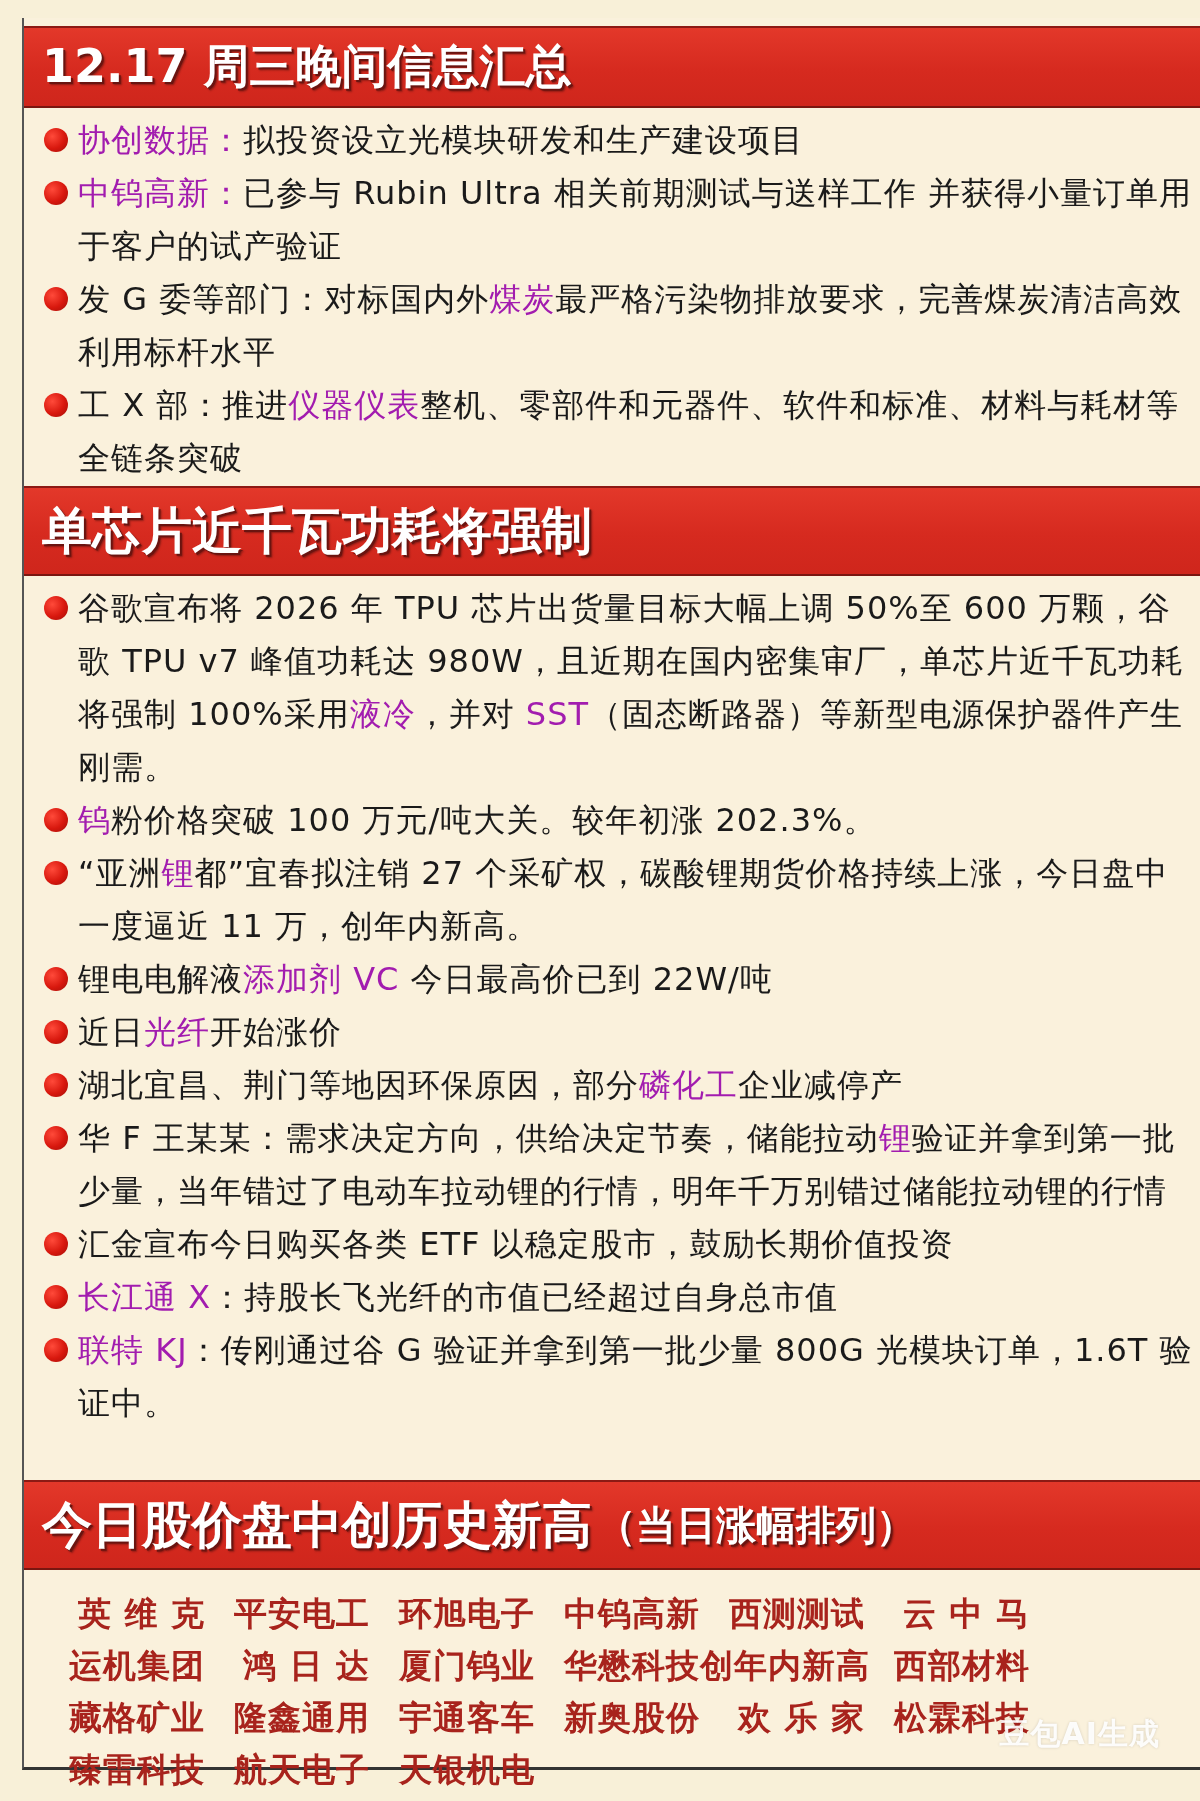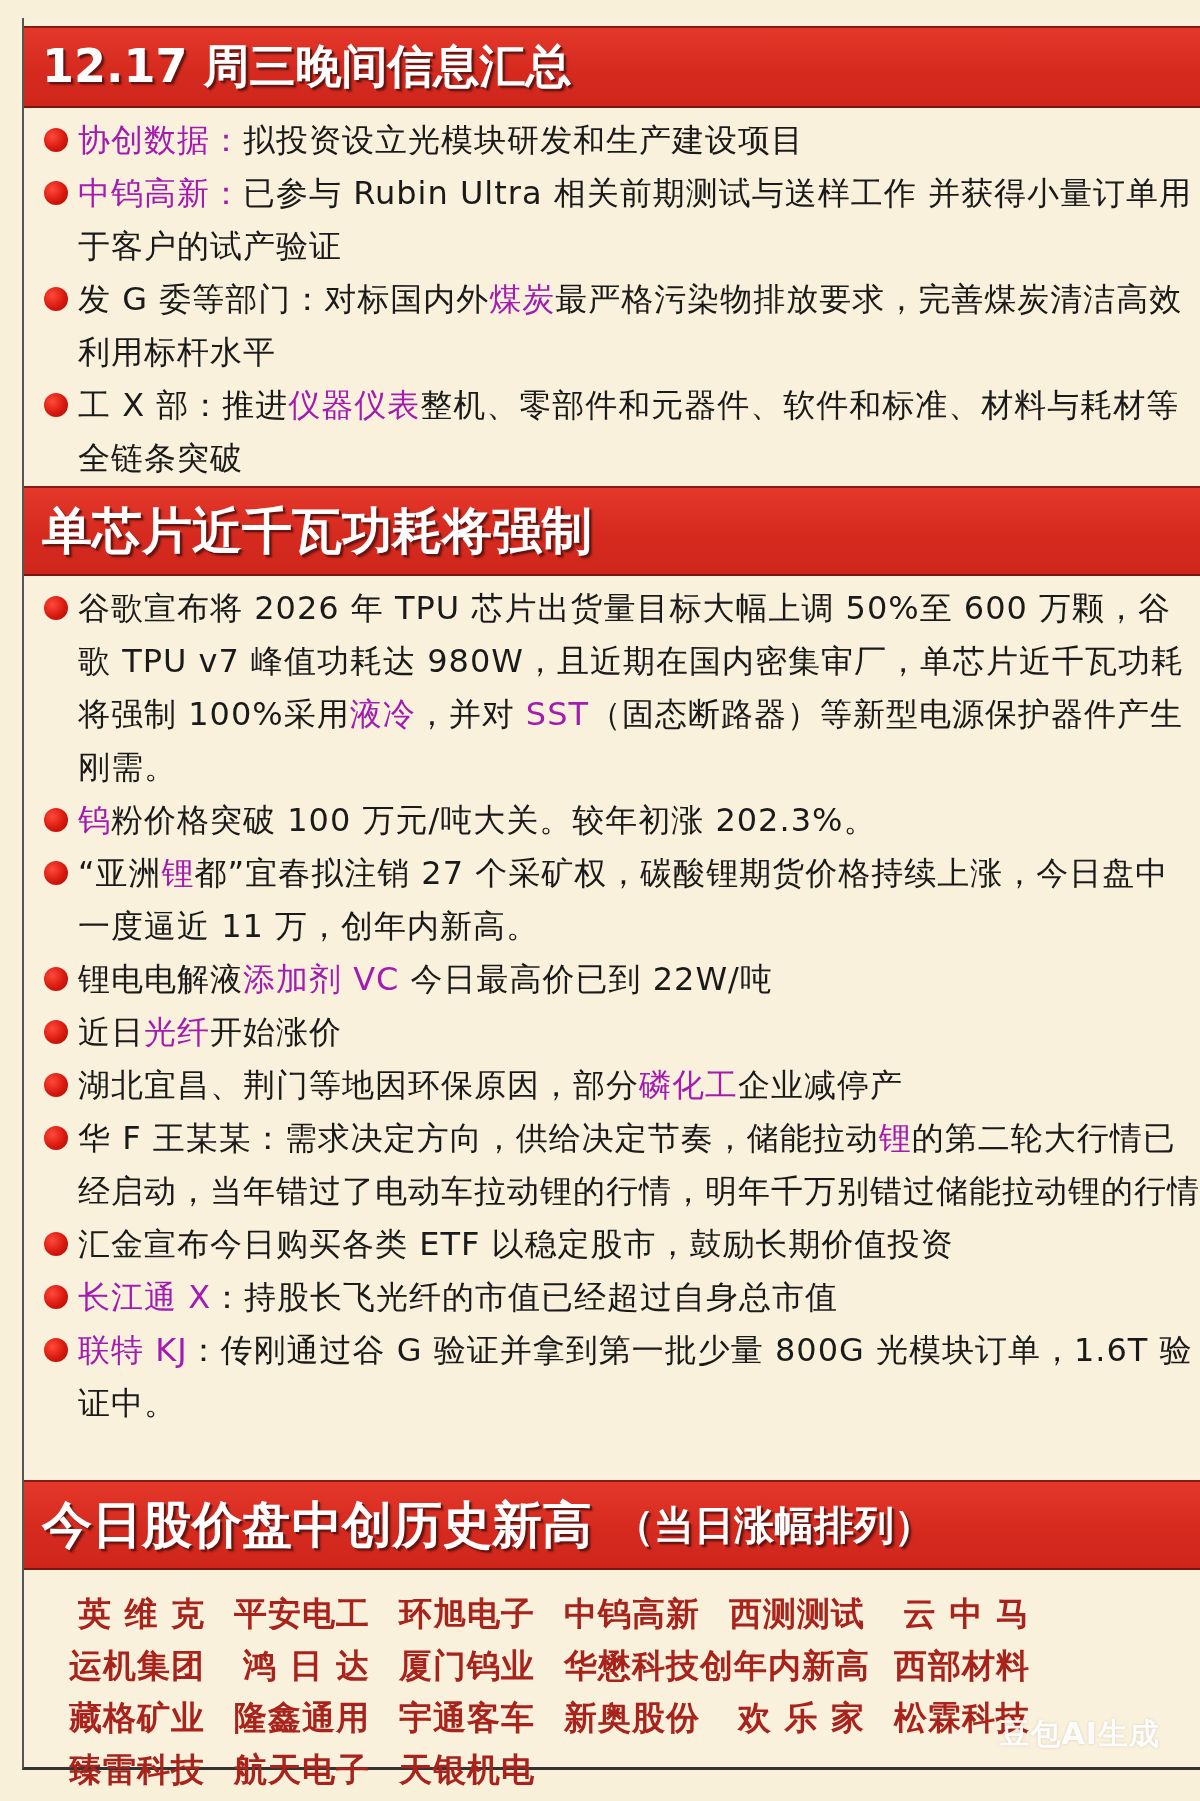--- a/index.html
+++ b/index.html
@@ -38,21 +38,21 @@
     color: #fff;
     font-weight: bold;
     text-shadow: 2px 2px 0 #6a1410, 3px 3px 2px rgba(0,0,0,0.35);
     display: flex;
     align-items: center;
     padding-left: 18px;
     white-space: nowrap;
   }
   .section-header .sub {
     font-size: 40px;
-    margin-left: 22px;
+    margin-left: 4px;
   }
   .bullets {
     position: absolute;
     left: 0;
     right: 0;
   }
   .item {
     position: relative;
     padding-left: 54px;
     padding-right: 12px;
@@ -123,21 +123,21 @@
     <span>单芯片近千瓦功耗将强制</span>
   </div>
 
   <div class="bullets" id="sec1" style="top:564px;">
       <div class="item"><span class="dot"></span><span>谷歌宣布将 2026 年 TPU 芯片出货量目标大幅上调 50%至 600 万颗，谷歌 TPU v7 峰值功耗达 980W，且近期在国内密集审厂，单芯片近千瓦功耗将强制 100%采用</span><span class="red">液冷</span><span>，并对 </span><span class="red">SST</span><span>（固态断路器）等新型电源保护器件产生刚需。</span></div>
       <div class="item"><span class="dot"></span><span class="red">钨</span><span>粉价格突破 100 万元/吨大关。较年初涨 202.3%。</span></div>
       <div class="item"><span class="dot"></span><span>“亚洲</span><span class="red">锂</span><span>都”宜春拟注销 27 个采矿权，碳酸锂期货价格持续上涨，今日盘中一度逼近 11 万，创年内新高。</span></div>
       <div class="item"><span class="dot"></span><span>锂电电解液</span><span class="red">添加剂 VC</span><span> 今日最高价已到 22W/吨</span></div>
       <div class="item"><span class="dot"></span><span>近日</span><span class="red">光纤</span><span>开始涨价</span></div>
       <div class="item"><span class="dot"></span><span>湖北宜昌、荆门等地因环保原因，部分</span><span class="red">磷化工</span><span>企业减停产</span></div>
-      <div class="item"><span class="dot"></span><span>华 F 王某某：需求决定方向，供给决定节奏，储能拉动</span><span class="red">锂</span><span>的第二轮大行情已经启动，当年错过了电动车拉动锂的行情，明年千万别错过储能拉动锂的行情</span></div>
+      <div class="item"><span class="dot"></span><span>华 F 王某某：需求决定方向，供给决定节奏，储能拉动</span><span class="red">锂</span><span>验证并拿到第一批少量，当年错过了电动车拉动锂的行情，明年千万别错过储能拉动锂的行情</span></div>
       <div class="item"><span class="dot"></span><span>汇金宣布今日购买各类 ETF 以稳定股市，鼓励长期价值投资</span></div>
       <div class="item"><span class="dot"></span><span class="red">长江通 X</span><span>：持股长飞光纤的市值已经超过自身总市值</span></div>
       <div class="item"><span class="dot"></span><span class="red">联特 KJ</span><span>：传刚通过谷 G 验证并拿到第一批少量 800G 光模块订单，1.6T 验证中。</span></div>
     </div>
 
   <div class="section-header" style="top:1462px;height:90px;font-size:50px;">
     <span>今日股价盘中创历史新高</span>
     <span class="sub">（当日涨幅排列）</span>
   </div>
 

